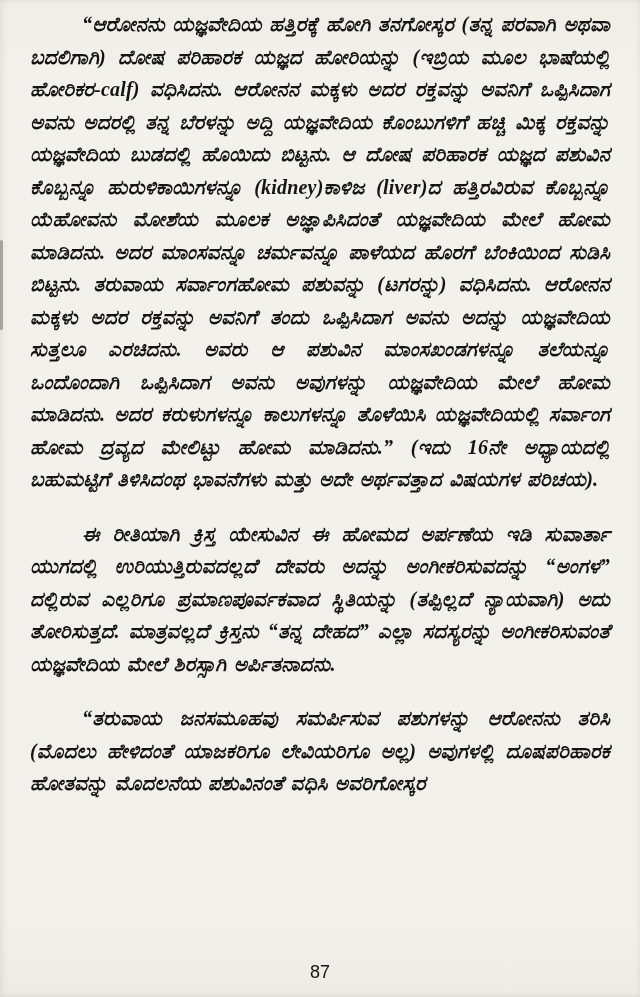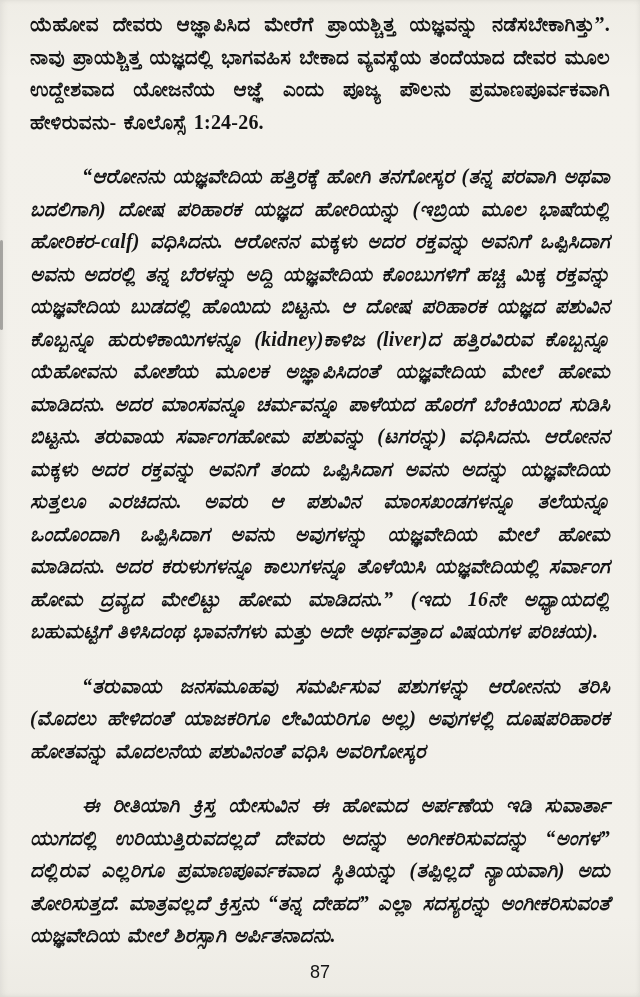--- a/index.html
+++ b/index.html
@@ -60,23 +60,22 @@
     border-radius: 2px;
   }
 </style>
 </head>
 <body>
 
 <div class="page">
   <span class="scan-edge"></span>
 
   <div class="text-block">
-    <p class="para">ಯೆಹೋವ ದೇವರು ಆಜ್ಞಾಪಿಸಿದ ಮೇರೆಗೆ ಪ್ರಾಯಶ್ಚಿತ್ತ ಯಜ್ಞವನ್ನು ನಡೆಸಬೇಕಾಗಿತ್ತು”. ನಾವು ಪ್ರಾಯಶ್ಚಿತ್ತ ಯಜ್ಞದಲ್ಲಿ ಭಾಗವಹಿಸ ಬೇಕಾದ ವ್ಯವಸ್ಥೆಯ ತಂದೆಯಾದ ದೇವರ ಮೂಲ ಉದ್ದೇಶವಾದ ಯೋಜನೆಯ ಆಜ್ಞೆ ಎಂದು ಪೂಜ್ಯ ಪೌಲನು ಪ್ರಮಾಣಪೂರ್ವಕವಾಗಿ ಹೇಳಿರುವನು- ಕೊಲೊಸ್ಸೆ 1:24-26.</p>
 
     <p class="para indent">“ಆರೋನನು ಯಜ್ಞವೇದಿಯ ಹತ್ತಿರಕ್ಕೆ ಹೋಗಿ ತನಗೋಸ್ಕರ (ತನ್ನ ಪರವಾಗಿ ಅಥವಾ ಬದಲಿಗಾಗಿ) ದೋಷ ಪರಿಹಾರಕ ಯಜ್ಞದ ಹೋರಿಯನ್ನು (ಇಬ್ರಿಯ ಮೂಲ ಭಾಷೆಯಲ್ಲಿ ಹೋರಿಕರ-calf) ವಧಿಸಿದನು. ಆರೋನನ ಮಕ್ಕಳು ಅದರ ರಕ್ತವನ್ನು ಅವನಿಗೆ ಒಪ್ಪಿಸಿದಾಗ ಅವನು ಅದರಲ್ಲಿ ತನ್ನ ಬೆರಳನ್ನು ಅದ್ದಿ ಯಜ್ಞವೇದಿಯ ಕೊಂಬುಗಳಿಗೆ ಹಚ್ಚಿ ಮಿಕ್ಕ ರಕ್ತವನ್ನು ಯಜ್ಞವೇದಿಯ ಬುಡದಲ್ಲಿ ಹೊಯಿದು ಬಿಟ್ಟನು. ಆ ದೋಷ ಪರಿಹಾರಕ ಯಜ್ಞದ ಪಶುವಿನ ಕೊಬ್ಬನ್ನೂ ಹುರುಳಿಕಾಯಿಗಳನ್ನೂ (kidney)ಕಾಳಿಜ (liver)ದ ಹತ್ತಿರವಿರುವ ಕೊಬ್ಬನ್ನೂ ಯೆಹೋವನು ಮೋಶೆಯ ಮೂಲಕ ಅಜ್ಞಾಪಿಸಿದಂತೆ ಯಜ್ಞವೇದಿಯ ಮೇಲೆ ಹೋಮ ಮಾಡಿದನು. ಅದರ ಮಾಂಸವನ್ನೂ ಚರ್ಮವನ್ನೂ ಪಾಳೆಯದ ಹೊರಗೆ ಬೆಂಕಿಯಿಂದ ಸುಡಿಸಿ ಬಿಟ್ಟನು. ತರುವಾಯ ಸರ್ವಾಂಗಹೋಮ ಪಶುವನ್ನು (ಟಗರನ್ನು) ವಧಿಸಿದನು. ಆರೋನನ ಮಕ್ಕಳು ಅದರ ರಕ್ತವನ್ನು ಅವನಿಗೆ ತಂದು ಒಪ್ಪಿಸಿದಾಗ ಅವನು ಅದನ್ನು ಯಜ್ಞವೇದಿಯ ಸುತ್ತಲೂ ಎರಚಿದನು. ಅವರು ಆ ಪಶುವಿನ ಮಾಂಸಖಂಡಗಳನ್ನೂ ತಲೆಯನ್ನೂ ಒಂದೊಂದಾಗಿ ಒಪ್ಪಿಸಿದಾಗ ಅವನು ಅವುಗಳನ್ನು ಯಜ್ಞವೇದಿಯ ಮೇಲೆ ಹೋಮ ಮಾಡಿದನು. ಅದರ ಕರುಳುಗಳನ್ನೂ ಕಾಲುಗಳನ್ನೂ ತೊಳೆಯಿಸಿ ಯಜ್ಞವೇದಿಯಲ್ಲಿ ಸರ್ವಾಂಗ ಹೋಮ ದ್ರವ್ಯದ ಮೇಲಿಟ್ಟು ಹೋಮ ಮಾಡಿದನು.” (ಇದು 16ನೇ ಅಧ್ಯಾಯದಲ್ಲಿ ಬಹುಮಟ್ಟಿಗೆ ತಿಳಿಸಿದಂಥ ಭಾವನೆಗಳು ಮತ್ತು ಅದೇ ಅರ್ಥವತ್ತಾದ ವಿಷಯಗಳ ಪರಿಚಯ).</p>
 
+    <p class="para indent">ಈ ರೀತಿಯಾಗಿ ಕ್ರಿಸ್ತ ಯೇಸುವಿನ ಈ ಹೋಮದ ಅರ್ಪಣೆಯ ಇಡಿ ಸುವಾರ್ತಾ ಯುಗದಲ್ಲಿ ಉರಿಯುತ್ತಿರುವದಲ್ಲದೆ ದೇವರು ಅದನ್ನು ಅಂಗೀಕರಿಸುವದನ್ನು “ಅಂಗಳ” ದಲ್ಲಿರುವ ಎಲ್ಲರಿಗೂ ಪ್ರಮಾಣಪೂರ್ವಕವಾದ ಸ್ಥಿತಿಯನ್ನು (ತಪ್ಪಿಲ್ಲದೆ ನ್ಯಾಯವಾಗಿ) ಅದು ತೋರಿಸುತ್ತದೆ. ಮಾತ್ರವಲ್ಲದೆ ಕ್ರಿಸ್ತನು “ತನ್ನ ದೇಹದ” ಎಲ್ಲಾ ಸದಸ್ಯರನ್ನು ಅಂಗೀಕರಿಸುವಂತೆ ಯಜ್ಞವೇದಿಯ ಮೇಲೆ ಶಿರಸ್ಸಾಗಿ ಅರ್ಪಿತನಾದನು.</p>
+
     <p class="para indent">“ತರುವಾಯ ಜನಸಮೂಹವು ಸಮರ್ಪಿಸುವ ಪಶುಗಳನ್ನು ಆರೋನನು ತರಿಸಿ (ಮೊದಲು ಹೇಳಿದಂತೆ ಯಾಜಕರಿಗೂ ಲೇವಿಯರಿಗೂ ಅಲ್ಲ) ಅವುಗಳಲ್ಲಿ ದೂಷಪರಿಹಾರಕ ಹೋತವನ್ನು ಮೊದಲನೆಯ ಪಶುವಿನಂತೆ ವಧಿಸಿ ಅವರಿಗೋಸ್ಕರ</p>
-
-    <p class="para indent">ಈ ರೀತಿಯಾಗಿ ಕ್ರಿಸ್ತ ಯೇಸುವಿನ ಈ ಹೋಮದ ಅರ್ಪಣೆಯ ಇಡಿ ಸುವಾರ್ತಾ ಯುಗದಲ್ಲಿ ಉರಿಯುತ್ತಿರುವದಲ್ಲದೆ ದೇವರು ಅದನ್ನು ಅಂಗೀಕರಿಸುವದನ್ನು “ಅಂಗಳ” ದಲ್ಲಿರುವ ಎಲ್ಲರಿಗೂ ಪ್ರಮಾಣಪೂರ್ವಕವಾದ ಸ್ಥಿತಿಯನ್ನು (ತಪ್ಪಿಲ್ಲದೆ ನ್ಯಾಯವಾಗಿ) ಅದು ತೋರಿಸುತ್ತದೆ. ಮಾತ್ರವಲ್ಲದೆ ಕ್ರಿಸ್ತನು “ತನ್ನ ದೇಹದ” ಎಲ್ಲಾ ಸದಸ್ಯರನ್ನು ಅಂಗೀಕರಿಸುವಂತೆ ಯಜ್ಞವೇದಿಯ ಮೇಲೆ ಶಿರಸ್ಸಾಗಿ ಅರ್ಪಿತನಾದನು.</p>
   </div>
 
   <div class="page-number">87</div>
 </div>
 
 </body></html>

